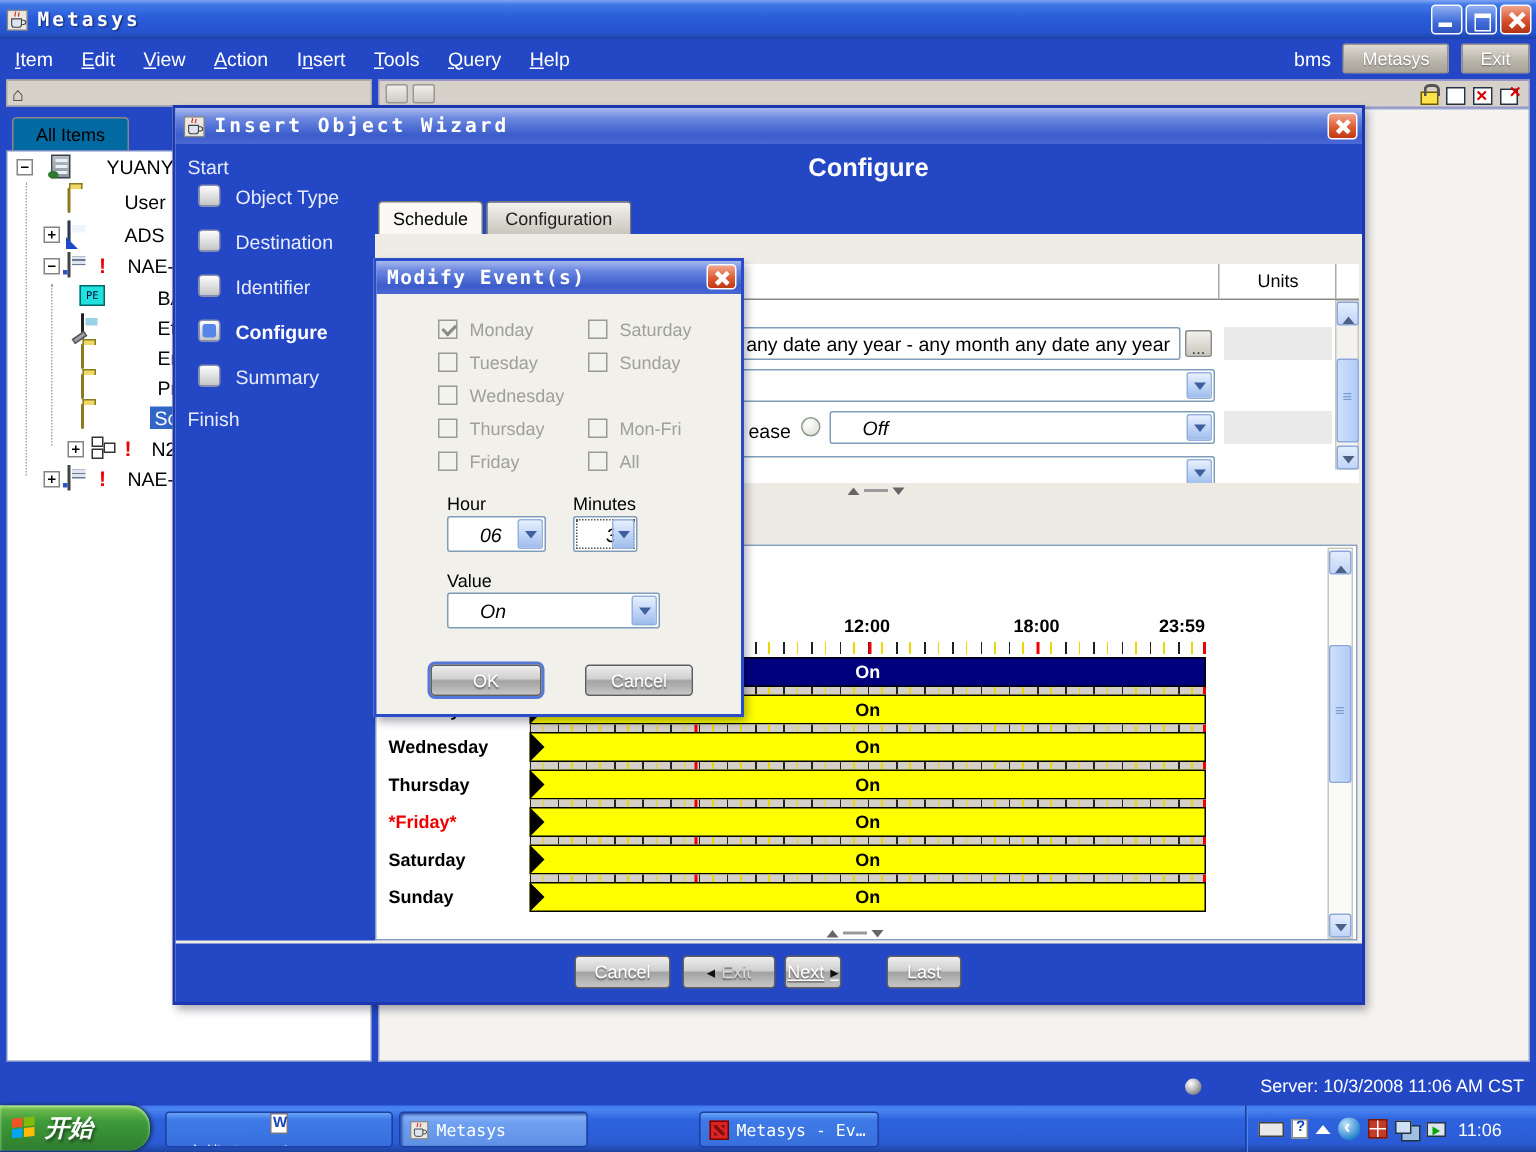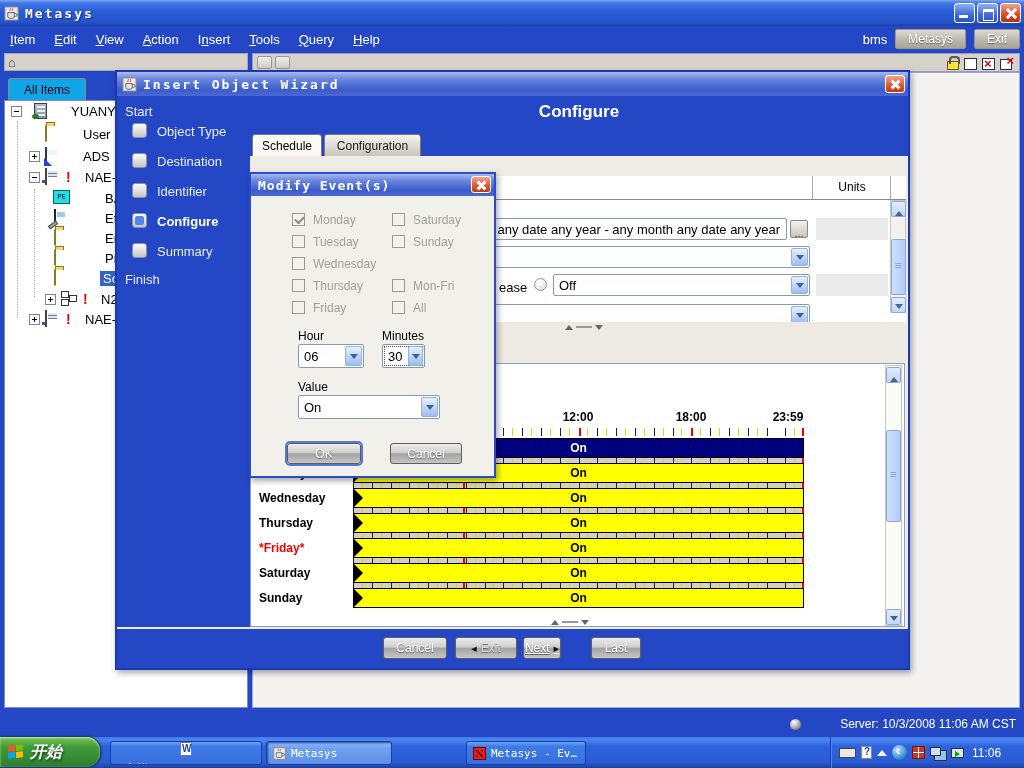--- a/index.html
+++ b/index.html
@@ -35,21 +35,21 @@
   .mdi-icons{position:absolute;right:6px;top:2px;display:flex;gap:5px;align-items:center;height:15px;}
   .mdi-lock{width:12px;height:9px;background:#FFE24A;border:1px solid #6b5900;position:relative;margin-top:4px;}
   .mdi-lock::before{content:"";position:absolute;top:-6px;left:1px;width:7px;height:6px;border:2px solid #555;border-bottom:none;border-radius:4px 4px 0 0;}
   .mdi-sq{width:13px;height:12px;background:#fff;border:1px solid #234;position:relative;}
   .redx::after{content:"×";position:absolute;left:1px;top:-3px;color:#D00;font-weight:bold;font-size:13px;}
   .mdi-stack{width:13px;height:12px;position:relative;}
   .mdi-stack::before{content:"";position:absolute;left:0;bottom:0;width:10px;height:9px;background:#fff;border:1px solid #234;}
   .mdi-stack::after{content:"×";position:absolute;right:-1px;top:-5px;color:#D00;font-weight:bold;font-size:13px;}
 
   
-  #alltab{left:8px;top:78px;width:78px;height:23px;background:#0ea5e9;border:1px solid #888;border-bottom:none;border-radius:3px 3px 0 0;font-size:12px;color:#000;display:flex;align-items:center;justify-content:center;}
+  #alltab{left:8px;top:78px;width:78px;height:23px;background:#0369a1;border:1px solid #888;border-bottom:none;border-radius:3px 3px 0 0;font-size:12px;color:#000;display:flex;align-items:center;justify-content:center;}
   #sidepanel{left:4px;top:100px;width:244px;height:608px;background:#fff;border:1px solid #7a8cc8;overflow:hidden;}
   .trow{position:absolute;left:0;width:240px;height:20px;font-size:13px;}
   .tlabel{position:absolute;top:2px;white-space:nowrap;color:#000;}
   .tlabel.sel{background:#3166C8;color:#fff;padding:0 3px;}
   .exp{position:absolute;top:4px;width:11px;height:11px;background:#fff;border:1px solid #848484;}
   .exp::before{content:"";position:absolute;left:2px;top:4px;width:5px;height:1px;background:#000;}
   .exp.plus::after{content:"";position:absolute;left:4px;top:2px;width:1px;height:5px;background:#000;}
   .alert{position:absolute;top:1px;color:#E00;font-weight:bold;font-size:14px;}
   .dotline{position:absolute;border-left:1px dotted #a8a8a8;width:0;}
   
@@ -97,21 +97,21 @@
   
   .z11{z-index:11;}
   #cfg-head{left:250px;top:176px;width:656px;height:24px;background:#fff;border-bottom:1px solid #8a8a8a;}
   .vline{position:absolute;top:0;bottom:0;width:1px;background:#a9a9a9;}
   #units-lab{position:absolute;left:565px;top:4px;width:74px;text-align:center;font-size:12px;color:#000;}
   #cfg-rows{left:250px;top:200px;width:656px;height:122px;background:#fff;overflow:hidden;}
   .ucell{position:absolute;left:566px;width:72px;height:22px;}
   .field{position:absolute;background:#fff;border:1px solid #7F9DB9;border-radius:2px;overflow:hidden;font-size:13px;}
   .field .fval{position:absolute;right:6px;top:3px;white-space:nowrap;}
   .combo{position:absolute;background:#fff;border:1px solid #7F9DB9;border-radius:2px;font-size:13px;}
-  .combo .cval{position:absolute;left:5px;top:3px;white-space:nowrap;}
+  .combo .cval{position:absolute;left:21px;top:3px;white-space:nowrap;font-style:italic;}
   .combo-btn{position:absolute;right:1px;top:1px;bottom:1px;width:17px;border:1px solid #96B1DE;border-radius:2px;background:linear-gradient(180deg,#E7F0FD,#BBD2F5 60%,#9EBCEC);display:flex;align-items:center;justify-content:center;}
   .caret{width:0;height:0;border:4px solid transparent;border-top:5px solid #3E5E9E;margin-top:5px;}
   .dots-btn{position:absolute;width:18px;height:18px;border:1px solid #888;border-radius:2px;background:linear-gradient(180deg,#F2F1EC,#C9C6BD);font-size:11px;color:#333;display:flex;align-items:flex-end;justify-content:center;line-height:8px;}
   .radio{position:absolute;width:13px;height:13px;border:1px solid #8a9a8a;border-radius:50%;background:radial-gradient(circle at 35% 30%,#fff,#dcdcd4);}
   #cfg-div{left:250px;top:322px;width:656px;height:41px;background:#EDEAE3;}
   .splitter{position:absolute;display:flex;align-items:center;gap:3px;height:8px;}
   .sp-up{width:0;height:0;border:4px solid transparent;border-bottom:5px solid #666;margin-top:-4px;}
   .sp-dn{width:0;height:0;border:4px solid transparent;border-top:5px solid #666;margin-bottom:-4px;}
   .sp-line{width:16px;height:2px;background:#999;}
 

